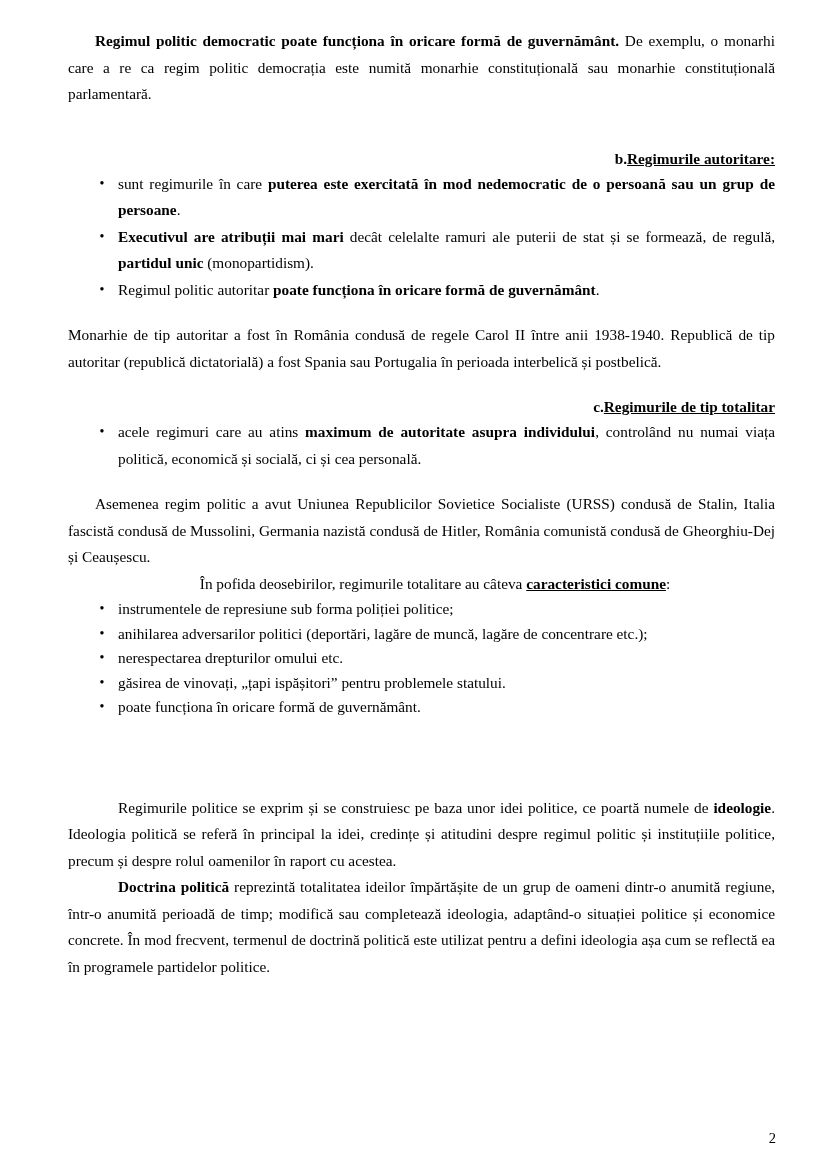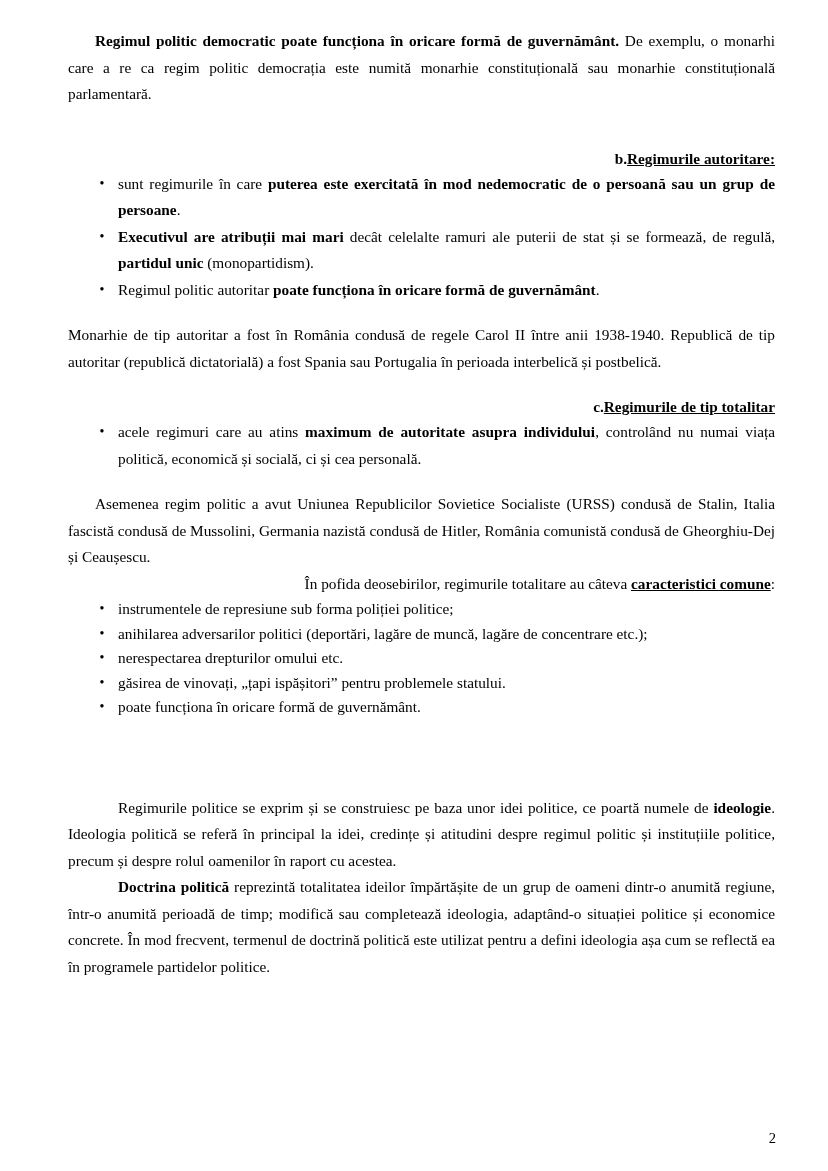--- a/index.html
+++ b/index.html
@@ -25,21 +25,21 @@
   
   p {
     margin: 0;
     font-size: 15.3px;
     line-height: 26.5px;
     text-align: justify;
     text-justify: inter-word;
   }
   .p-indent { text-indent: 27px; }
   .p-indent-lg { text-indent: 50px; }
-  .left { text-align: right; }
+  .left { text-align: center; }
   b, .b { font-weight: bold; }
   .u { text-decoration: underline; }
   .gap-md { height: 19px; }
   .gap-xl { height: 44px; }
   .gap-xxl { height: 56px; }
 
   
   .sub-head {
     font-size: 15.3px;
     line-height: 25px;

